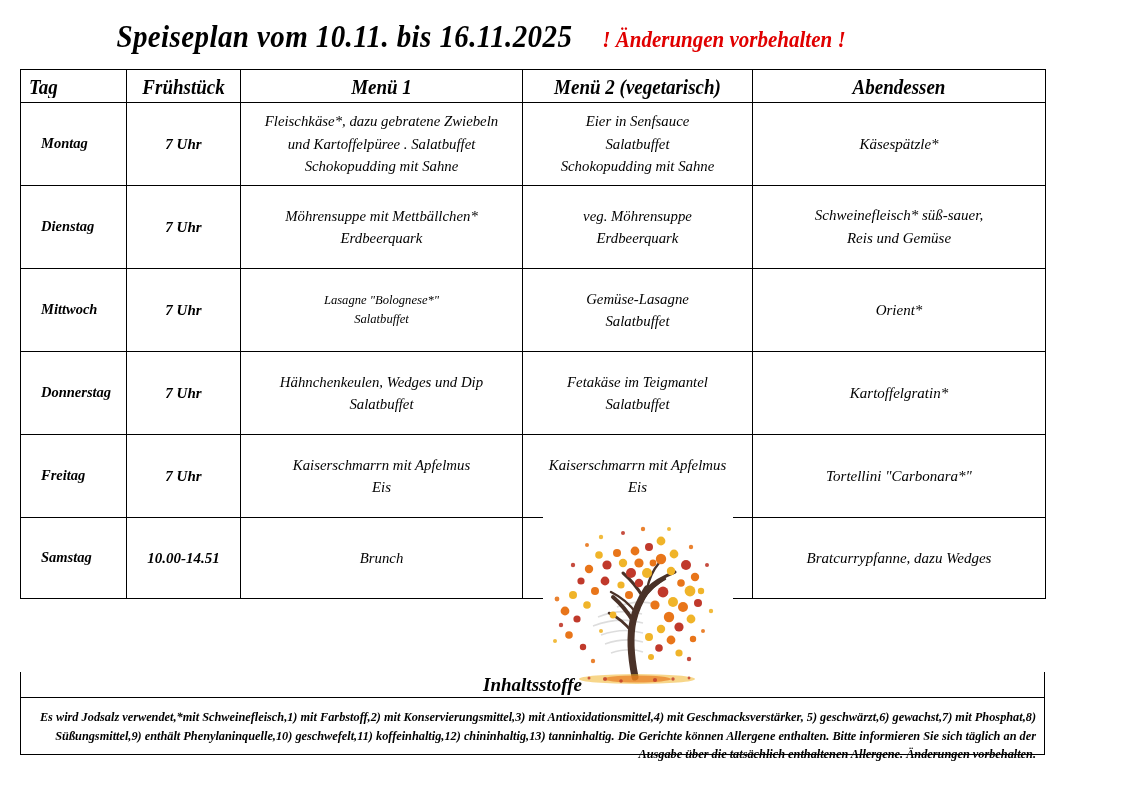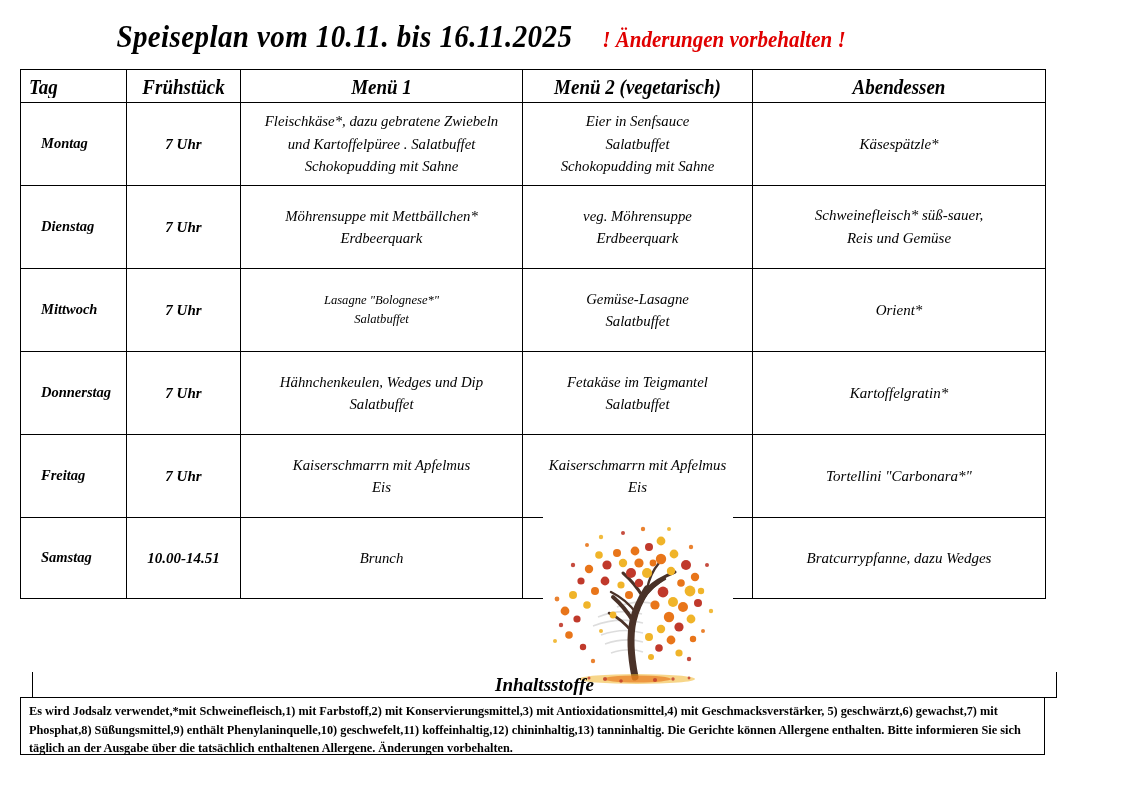--- a/index.html
+++ b/index.html
@@ -122,21 +122,21 @@
     height: 182px;
     background: #ffffff;
     overflow: hidden;
     pointer-events: none;
   }
   .tree-wrap svg { display: block; }
 
   
   .footer-head {
     position: absolute;
-    left: 32px;
+    left: 20px;
     top: 672px;
     width: 1025px;
     height: 26px;
     border-left: 1.6px solid #000;
     border-right: 1.6px solid #000;
     border-bottom: 1.6px solid #000;
     box-sizing: border-box;
     text-align: center;
     font-family: "Liberation Serif", serif;
     font-style: italic;
@@ -146,23 +146,24 @@
     color: #000;
   }
   .footer-box {
     position: absolute;
     left: 20px;
     top: 697px;
     width: 1025px;
     height: 58px;
     border: 1.6px solid #000;
     box-sizing: border-box;
-    padding: 4px 8px 0 8px;
-    text-align: left;
-    font-family: "Liberation Serif", serif;
+    padding: 10px 8px 0 8px;
+    text-align: right;
+    font-family: "Liberation Serif", serif;
+    font-style: italic;
     font-weight: bold;
     font-size: 12.3px;
     line-height: 1.52;
     color: #000;
   }
 </style>
 </head>
 <body>
 
 <div class="title-row">

